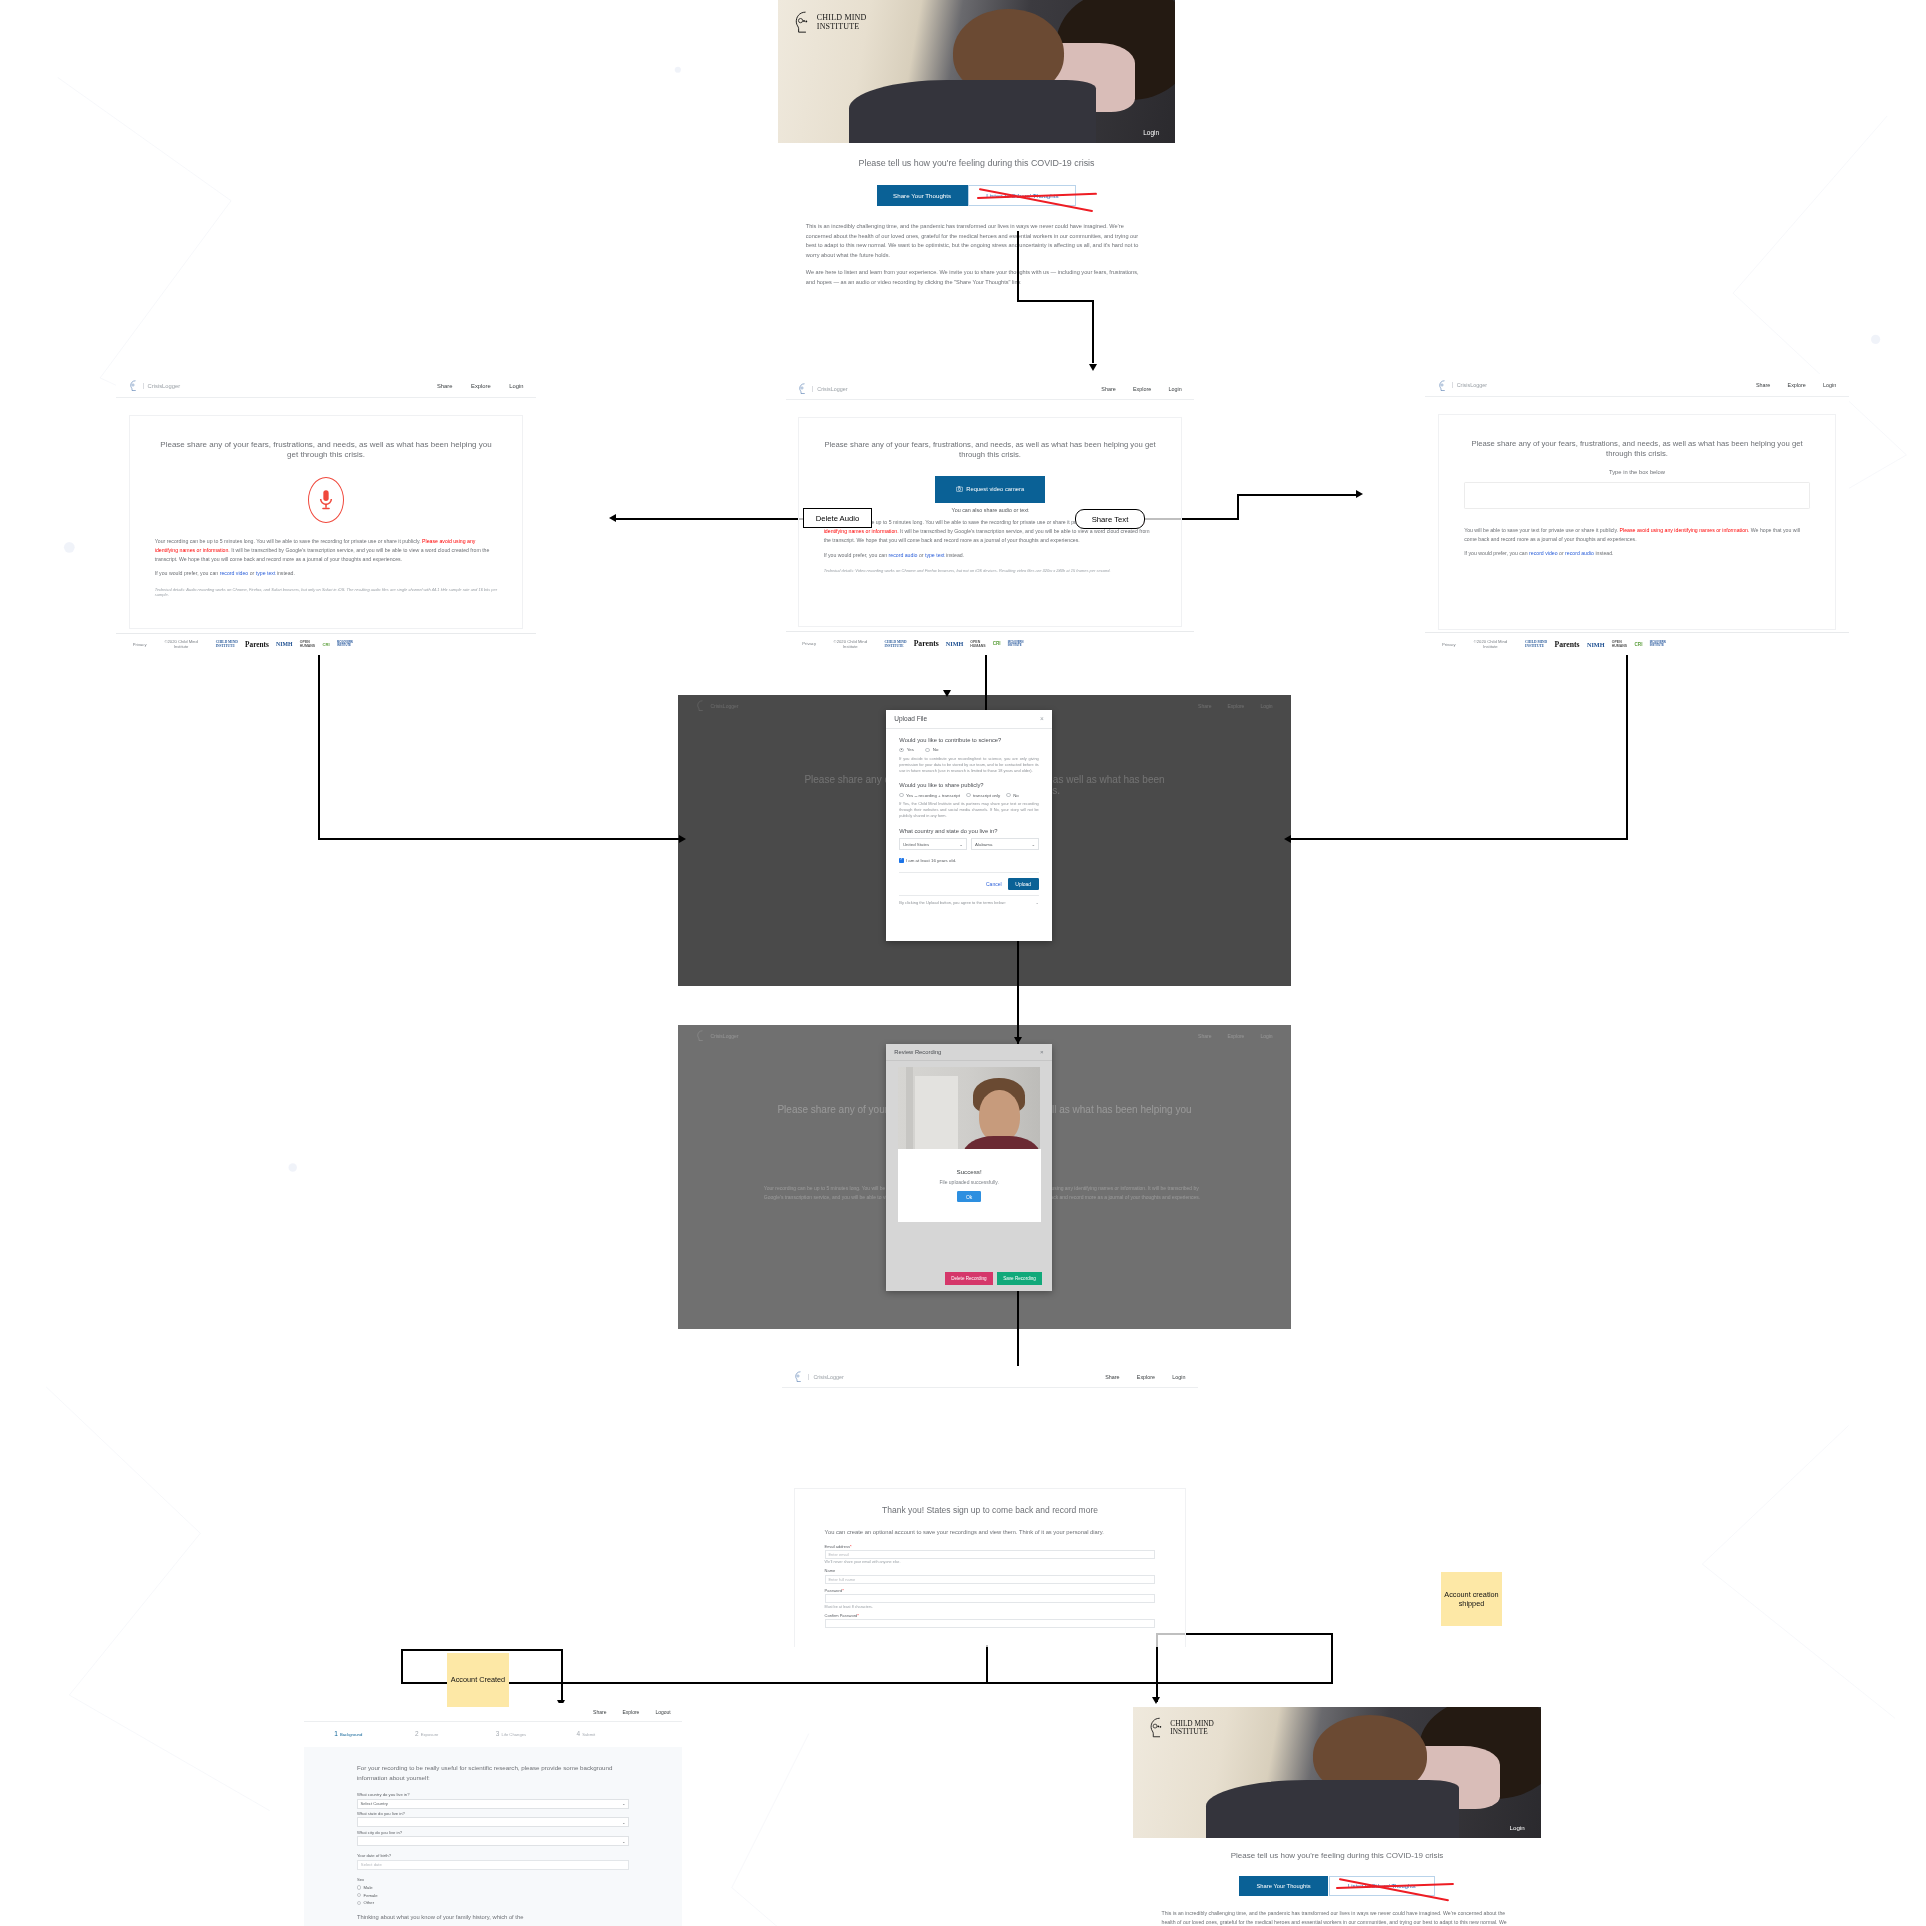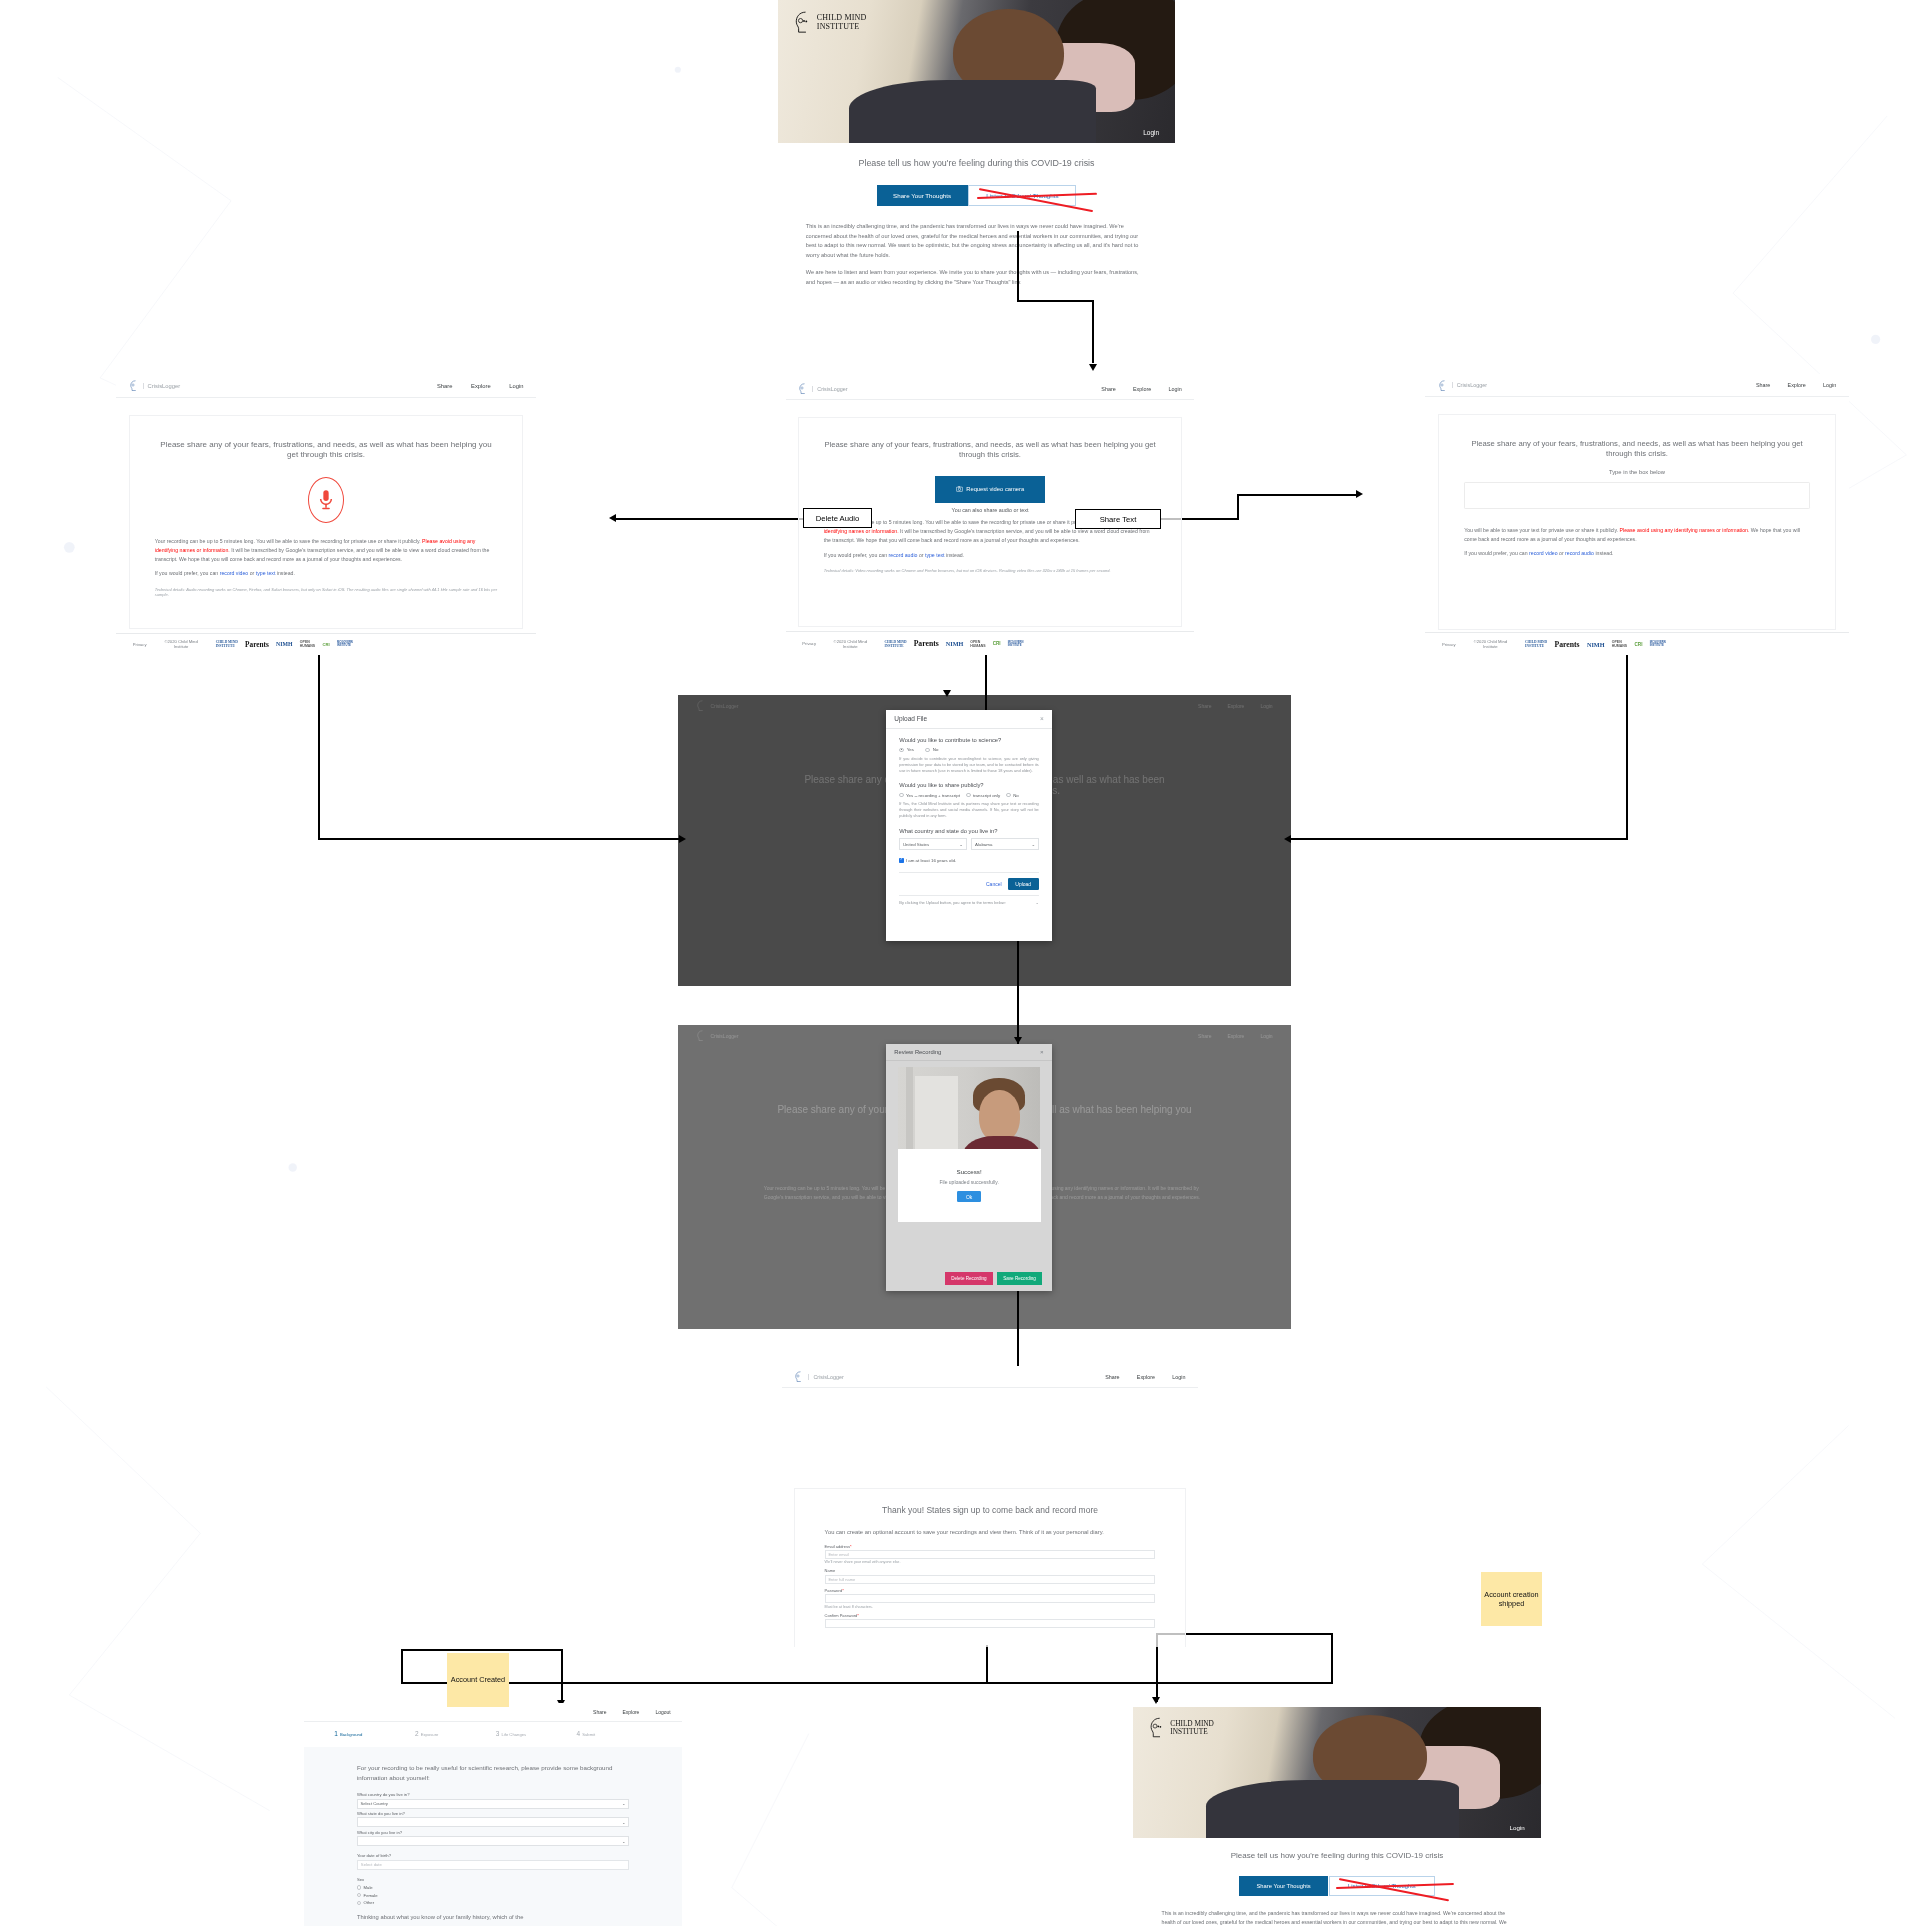--- a/index.html
+++ b/index.html
@@ -631,21 +631,21 @@
 
 <div class="ln" style="left:1017px; top:231px; width:1.5px; height:70px;"></div>
 <div class="ln" style="left:1017px; top:300px; width:77px; height:1.5px;"></div>
 <div class="ln" style="left:1092px; top:300px; width:1.5px; height:63px;"></div>
 <div class="arrowhead ah-down" style="left:1089px; top:364px;"></div>
 
 <div class="labelbox" style="left:803px; top:508px; width:69px; height:20px;">Delete Audio</div>
 <div class="ln" style="left:616px; top:518px; width:189px; height:1.5px;"></div>
 <div class="arrowhead ah-left" style="left:609px; top:514px;"></div>
 
-<div class="labelbox" style="left:1075px; top:509px; width:86px; height:20px;">Share Text</div>
+<div class="labelbox" style="left:1075px; top:509px; width:70px; height:20px;border-radius:9px;">Share Text</div>
 <div class="ln" style="left:1143px; top:518px; width:96px; height:1.5px;"></div>
 <div class="ln" style="left:1237px; top:494px; width:1.5px; height:25.4px;"></div>
 <div class="ln" style="left:1237px; top:494px; width:119px; height:1.5px;"></div>
 <div class="arrowhead ah-right" style="left:1356px; top:490px;"></div>
 
 <div class="ln" style="left:318px; top:655px; width:1.5px; height:185px;"></div>
 <div class="ln" style="left:318px; top:838px; width:362px; height:1.5px;"></div>
 <div class="arrowhead ah-right" style="left:679px; top:835px;"></div>
 
 <div class="ln" style="left:1626px; top:655px; width:1.5px; height:185px;"></div>
@@ -670,14 +670,14 @@
 <div class="ln" style="left:401px; top:1649px; width:162px; height:1.5px;"></div>
 <div class="ln" style="left:561px; top:1649px; width:1.5px; height:58px;"></div>
 <div class="arrowhead ah-down" style="left:557px; top:1700px;"></div>
 
 <div class="ln" style="left:1331px; top:1633px; width:1.5px; height:50px;"></div>
 <div class="ln" style="left:1156px; top:1633px; width:177px; height:1.5px;"></div>
 <div class="ln" style="left:1156px; top:1633px; width:1.5px; height:69px;"></div>
 <div class="arrowhead ah-down" style="left:1152px; top:1697px;"></div>
 
 <div class="note" style="left:447px; top:1653px; width:62px; height:54px;">Account Created</div>
-<div class="note" style="left:1441px; top:1572px; width:61px; height:54px;margin-left:40px;">Account creation shipped</div>
+<div class="note" style="left:1441px; top:1572px; width:61px; height:54px;">Account creation shipped</div>
 
 
 </body></html>

